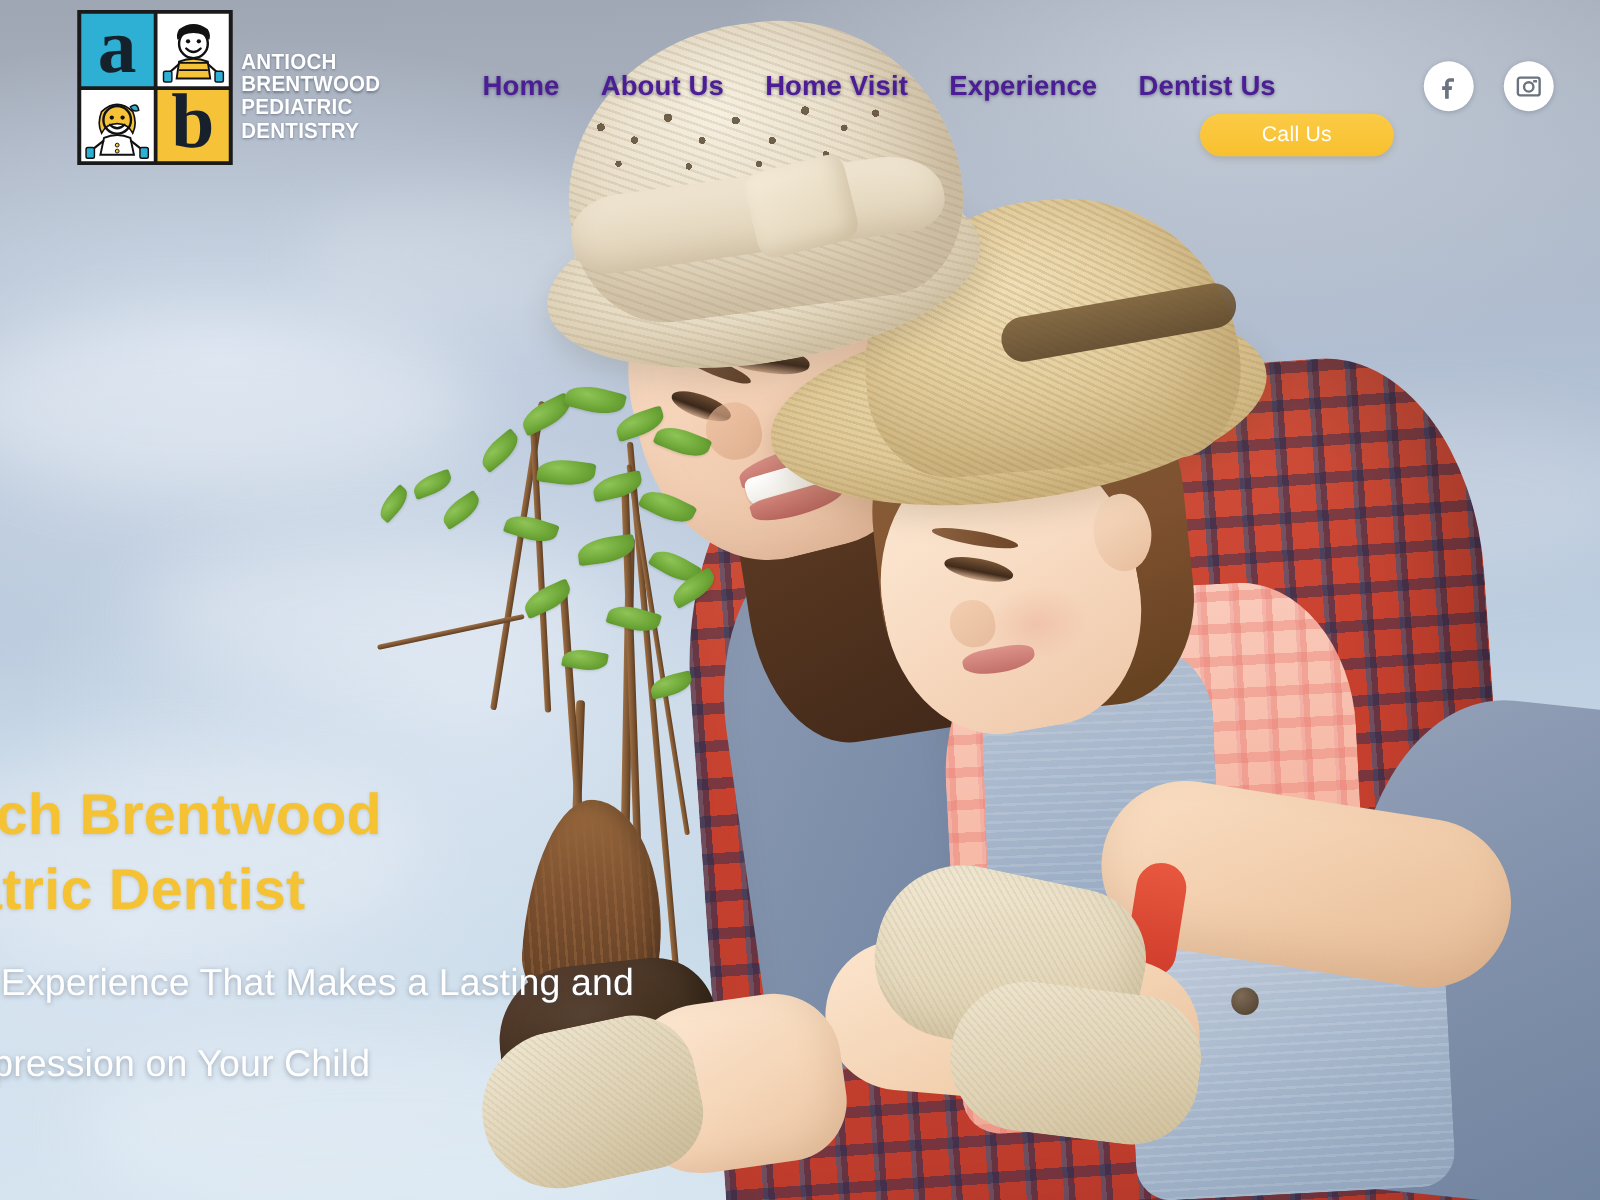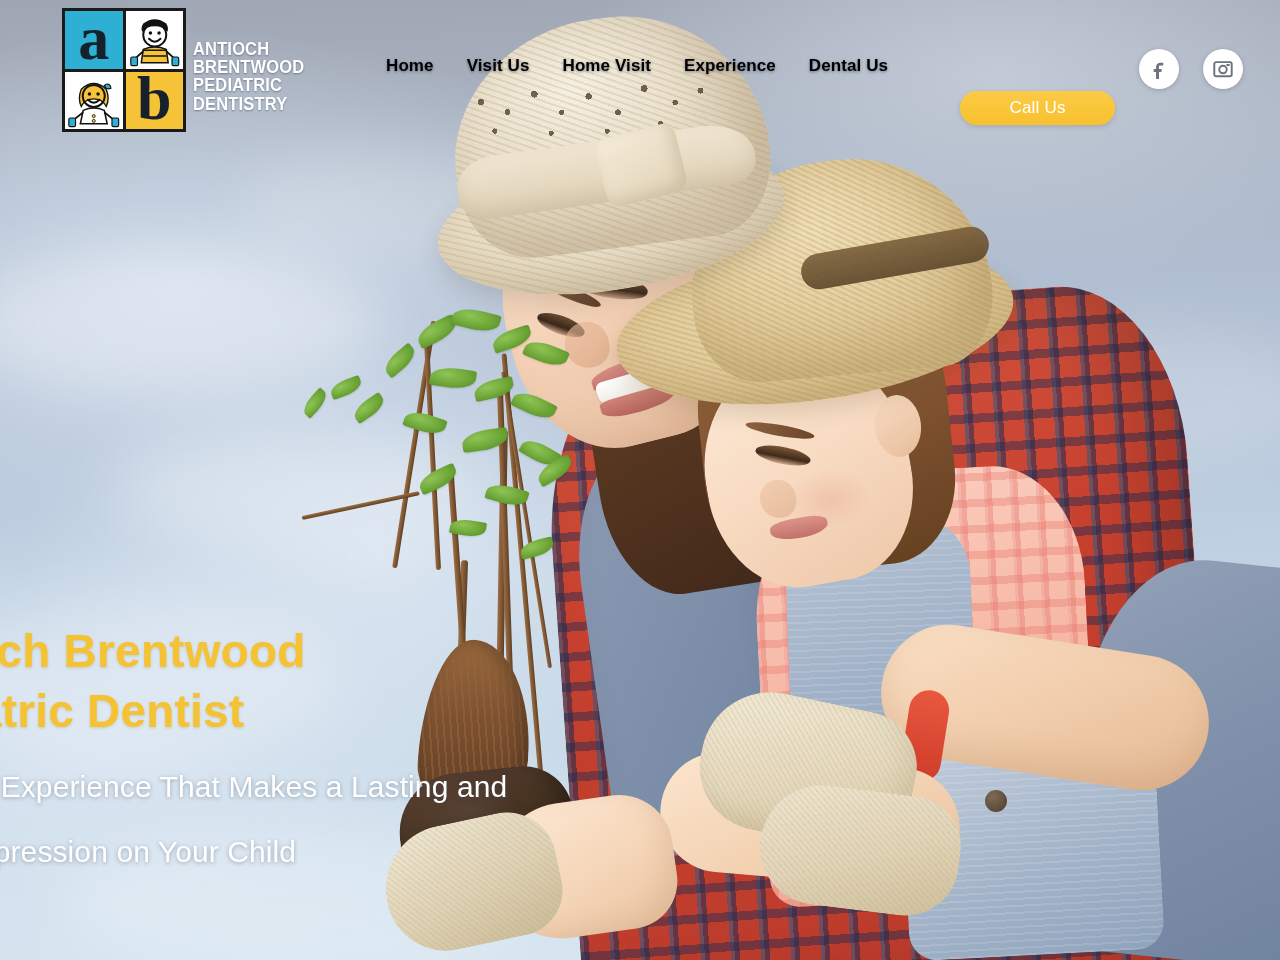--- a/index.html
+++ b/index.html
@@ -490,22 +490,22 @@
     text-shadow:0 1px 2px rgba(40,50,70,.45);
     transform:scaleX(.94); transform-origin:left top;
   }
 
   
   .nav {
     position:absolute; left:386px; top:56px;
     display:flex; align-items:center; gap:33px;
   }
   .nav a {
-    color:#000000; text-decoration:none;
-    font-size:17px; font-weight:700;
+    color:#4c1d95; text-decoration:none;
+    font-size:22px; font-weight:700;
     letter-spacing:.1px;
     text-shadow:0 1px 3px rgba(40,50,70,.55);
     white-space:nowrap;
     cursor:pointer;
   }
 
   
   .cta {
     position:absolute; left:960px; top:52px;
     width:155px; height:34px;
@@ -696,24 +696,24 @@
       <div class="logo-text">
         <div>ANTIOCH</div>
         <div>BRENTWOOD</div>
         <div>PEDIATRIC</div>
         <div>DENTISTRY</div>
       </div>
     </div>
 
     <nav class="nav">
       <a href="#">Home</a>
-      <a href="#">Visit Us</a>
+      <a href="#">About Us</a>
       <a href="#">Home Visit</a>
       <a href="#">Experience</a>
-      <a href="#">Dental Us</a>
+      <a href="#">Dentist Us</a>
     </nav>
 
     <button class="cta">Call Us</button>
 
     <div class="social">
       <a class="soc" href="#">
         <svg width="22" height="22" viewBox="0 0 24 24">
           <path fill="#6b737f" d="M14.6 8.1h2V5.2c-.35-.05-1.54-.15-2.93-.15-2.9 0-4.88 1.73-4.88 4.9V12H6.2v3.2h2.59V23h3.2v-7.8h2.55l.4-3.2h-2.95V9.27c0-.93.26-1.17 1.61-1.17z"></path>
         </svg>
       </a>

